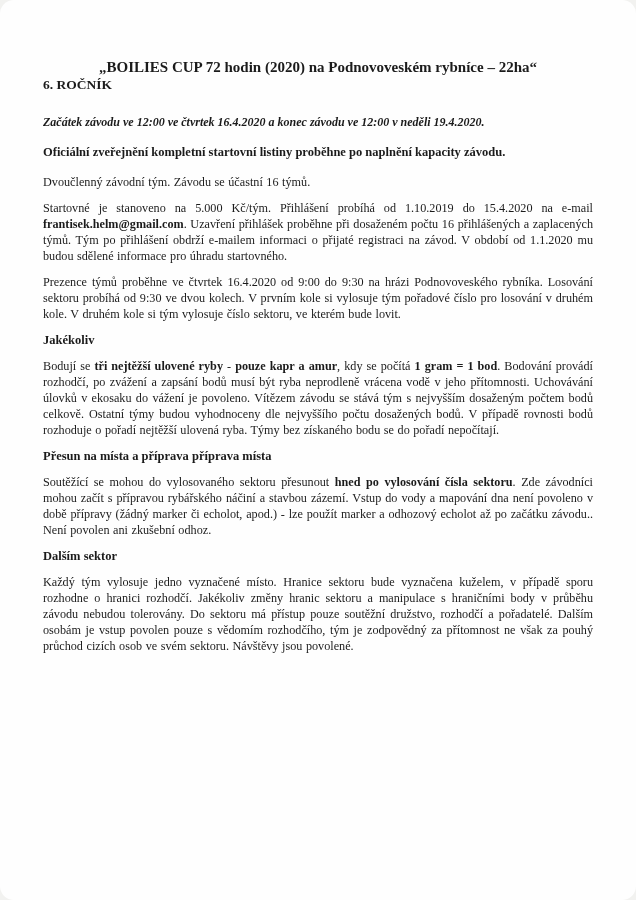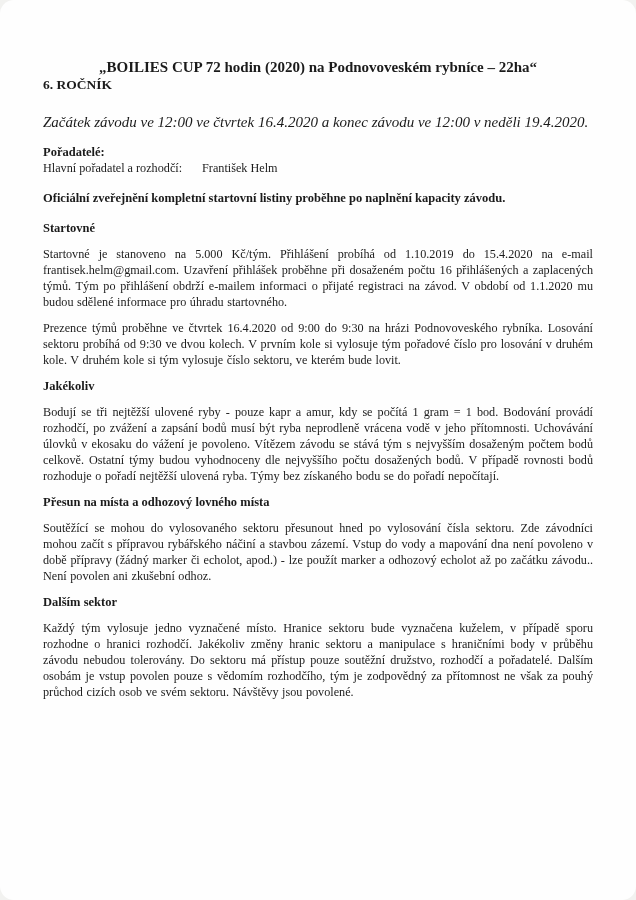--- a/index.html
+++ b/index.html
@@ -27,23 +27,23 @@
     margin: 0;
   }
   .subtitle {
     text-align: left;
     font-weight: bold;
     font-size: 13.5px;
     line-height: 18px;
     margin: 0 0 20px 0;
   }
   .schedule {
-    font-weight: normal;
+    font-weight: bold;
     font-style: italic;
-    font-size: 15px;
+    font-size: 12px;
     line-height: 16px;
     margin: 0 0 14px 0;
   }
   .org-block { margin: 0 0 14px 0; }
   .org-heading {
     font-weight: bold;
     font-size: 12.5px;
     line-height: 16px;
     margin: 0;
   }
@@ -66,58 +66,54 @@
     line-height: 16px;
     margin: 0 0 10px 0;
   }
   p.body-par {
     font-size: 12.2px;
     line-height: 16px;
     text-align: justify;
     margin: 0 0 10px 0;
     word-spacing: 0.5px;
   }
-  .b { font-weight: normal; }
+  .b { font-weight: bold; }
 </style>
 </head>
 <body>
 
 <div class="page">
 
   <h1 class="title">„BOILIES CUP 72 hodin (2020) na Podnovoveském rybníce – 22ha“</h1>
   <h2 class="subtitle">6. ROČNÍK</h2>
 
   <p class="schedule">Začátek závodu ve 12:00 ve čtvrtek 16.4.2020 a konec závodu ve 12:00 v neděli 19.4.2020.</p>
 
-  <div class="org-block">
-    <p class="org-heading">Pořadatelé:</p>
-    <p class="org-line"><span>Hlavní pořadatel a rozhodčí:</span><span class="org-name">František Helm</span></p>
-  </div>
 
   <p class="note">Oficiální zveřejnění kompletní startovní listiny proběhne po naplnění kapacity závodu.</p>
 
   <section>
+    <p class="body-par"><span>Dvoučlenný závodní tým. Závodu se účastní 16 týmů.</span></p>
   </section>
 
   <section>
-    <h3 class="sec-heading">Startovné</h3>
     <p class="body-par"><span>Startovné je stanoveno na 5.000 Kč/tým. Přihlášení probíhá od 1.10.2019 do 15.4.2020 na e-mail </span><span class="b">frantisek.helm@gmail.com</span><span>. Uzavření přihlášek proběhne při dosaženém počtu 16 přihlášených a zaplacených týmů. Tým po přihlášení obdrží e-mailem informaci o přijaté registraci na závod. V období od 1.1.2020 mu budou sdělené informace pro úhradu startovného.</span></p>
   </section>
 
   <section>
     <p class="body-par"><span>Prezence týmů proběhne ve čtvrtek 16.4.2020 od 9:00 do 9:30 na hrázi Podnovoveského rybníka. Losování sektoru probíhá od 9:30 ve dvou kolech. V prvním kole si vylosuje tým pořadové číslo pro losování v druhém kole. V druhém kole si tým vylosuje číslo sektoru, ve kterém bude lovit.</span></p>
   </section>
 
   <section>
     <h3 class="sec-heading">Jakékoliv</h3>
     <p class="body-par"><span>Bodují se </span><span class="b">tři nejtěžší ulovené ryby</span><span> - </span><span class="b">pouze kapr a amur</span><span>, kdy se počítá </span><span class="b">1 gram = 1 bod</span><span>. Bodování provádí rozhodčí, po zvážení a zapsání bodů musí být ryba neprodleně vrácena vodě v jeho přítomnosti. Uchovávání úlovků v ekosaku do vážení je povoleno. Vítězem závodu se stává tým s nejvyšším dosaženým počtem bodů celkově. Ostatní týmy budou vyhodnoceny dle nejvyššího počtu dosažených bodů. V případě rovnosti bodů rozhoduje o pořadí nejtěžší ulovená ryba. Týmy bez získaného bodu se do pořadí nepočítají.</span></p>
   </section>
 
   <section>
-    <h3 class="sec-heading">Přesun na místa a odhozový lovného místa</h3>
+    <h3 class="sec-heading">Přesun na místa a příprava příprava místa</h3>
     <p class="body-par"><span>Soutěžící se mohou do vylosovaného sektoru přesunout </span><span class="b">hned po vylosování čísla sektoru</span><span>. Zde závodníci mohou začít s přípravou rybářského náčiní a stavbou zázemí. Vstup do vody a mapování dna není povoleno v době přípravy (žádný marker či echolot, apod.) - lze použít marker a odhozový echolot až po začátku závodu.. Není povolen ani zkušební odhoz.</span></p>
   </section>
 
   <section>
     <h3 class="sec-heading">Dalším sektor</h3>
     <p class="body-par"><span>Každý tým vylosuje jedno vyznačené místo. Hranice sektoru bude vyznačena kuželem, v případě sporu rozhodne o hranici rozhodčí. Jakékoliv změny hranic sektoru a manipulace s hraničními body v průběhu závodu nebudou tolerovány. Do sektoru má přístup pouze soutěžní družstvo, rozhodčí a pořadatelé. Dalším osobám je vstup povolen pouze s vědomím rozhodčího, tým je zodpovědný za přítomnost ne však za pouhý průchod cizích osob ve svém sektoru. Návštěvy jsou povolené.</span></p>
   </section>
 
 </div>
 

